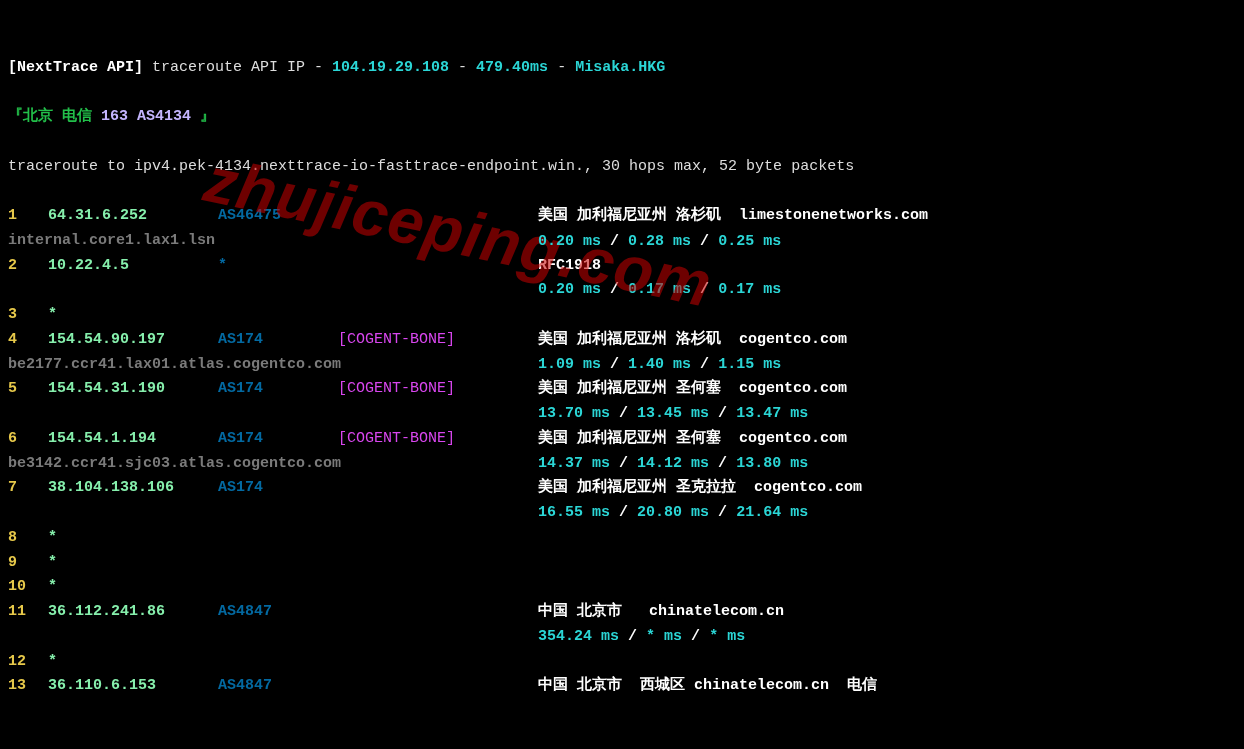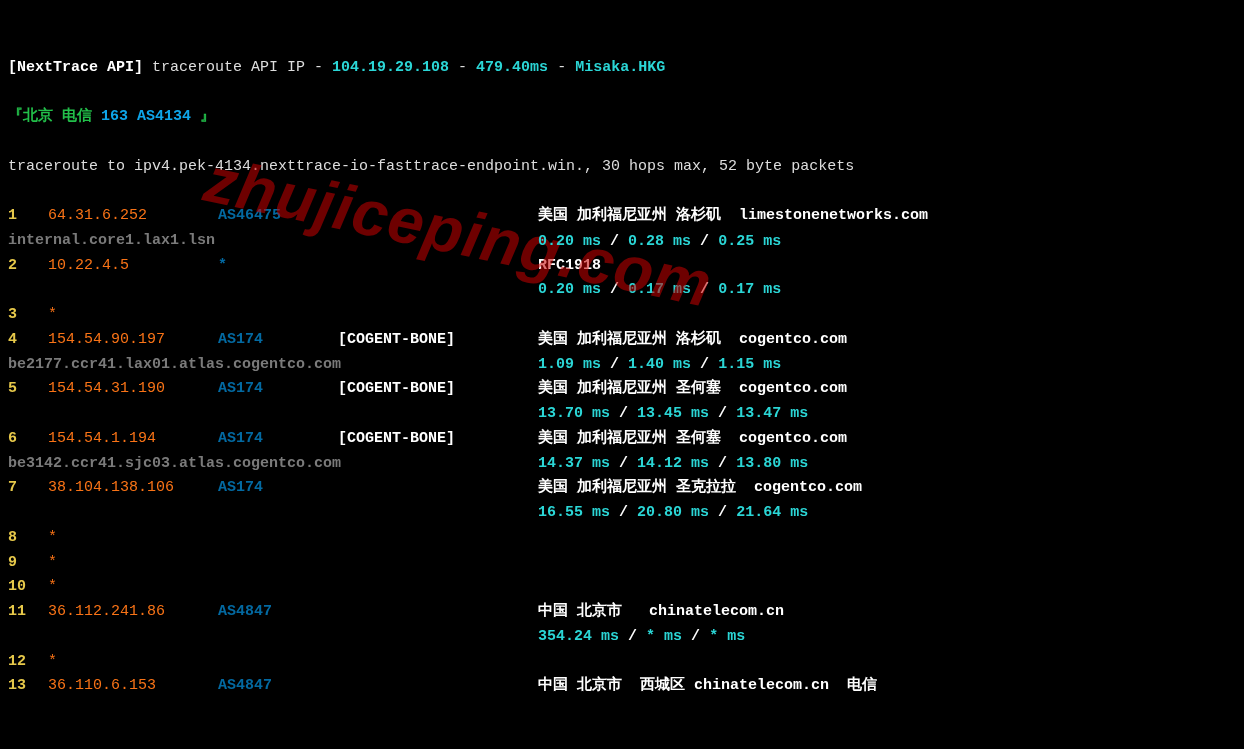--- a/index.html
+++ b/index.html
@@ -1,26 +1,26 @@
 <!DOCTYPE html>
 <html><head>
 <meta charset="utf-8">
 <style>
   html,body{margin:0;padding:0;background:#000;color:#fff;font-family:"Consolas","Menlo","Courier New",monospace;font-size:15px;line-height:1.65;width:1244px}
   .wrap{padding:6px 8px 18px 8px;white-space:pre;position:relative}
   .white{color:#fff;font-weight:bold}
   .norm{color:#ddd}
   .cyan{color:#2bd6d6;font-weight:bold}
-  .yellow{color:#0ea5e9;font-weight:bold}
+  .yellow{color:#c4b5fd;font-weight:bold}
   .green{color:#22c04a;font-weight:bold}
   .row{display:flex}
   .hop{width:40px;color:#e6c84a;font-weight:bold}
-  .ip{width:170px;color:#f97316;font-weight:normal}
+  .ip{width:170px;color:#86efac;font-weight:bold}
   .asn{width:120px;color:#0369a1;font-weight:bold}
-  .tag{width:200px;color:#ffffff;font-weight:bold}
+  .tag{width:200px;color:#d946ef;font-weight:normal}
   .loc{color:#fff;font-weight:bold}
   .host{color:#7a7a7a;font-weight:bold;}
   .rtt{margin-left:530px;color:#2bd6d6;font-weight:bold}
   .rtt .sep{color:#fff}
   .watermark{position:absolute;left:200px;top:180px;font-family:Arial,sans-serif;font-size:64px;font-weight:bold;font-style:italic;color:rgba(200,0,0,0.55);transform:rotate(12deg);pointer-events:none;letter-spacing:1px}
 </style>
 </head>
 <body>
 
 <div class="wrap">

